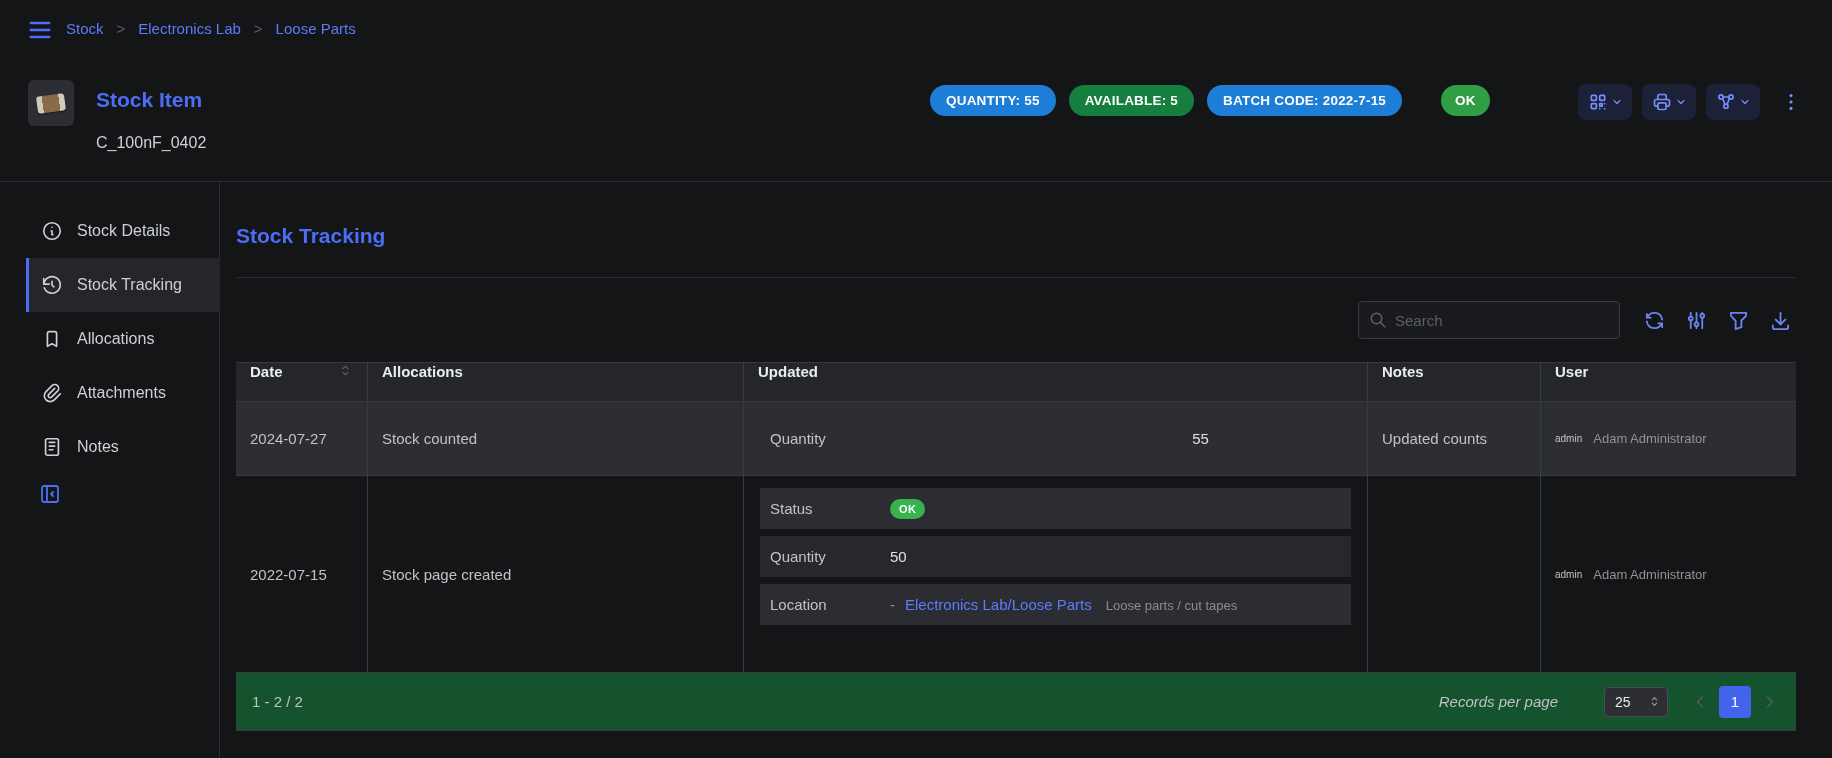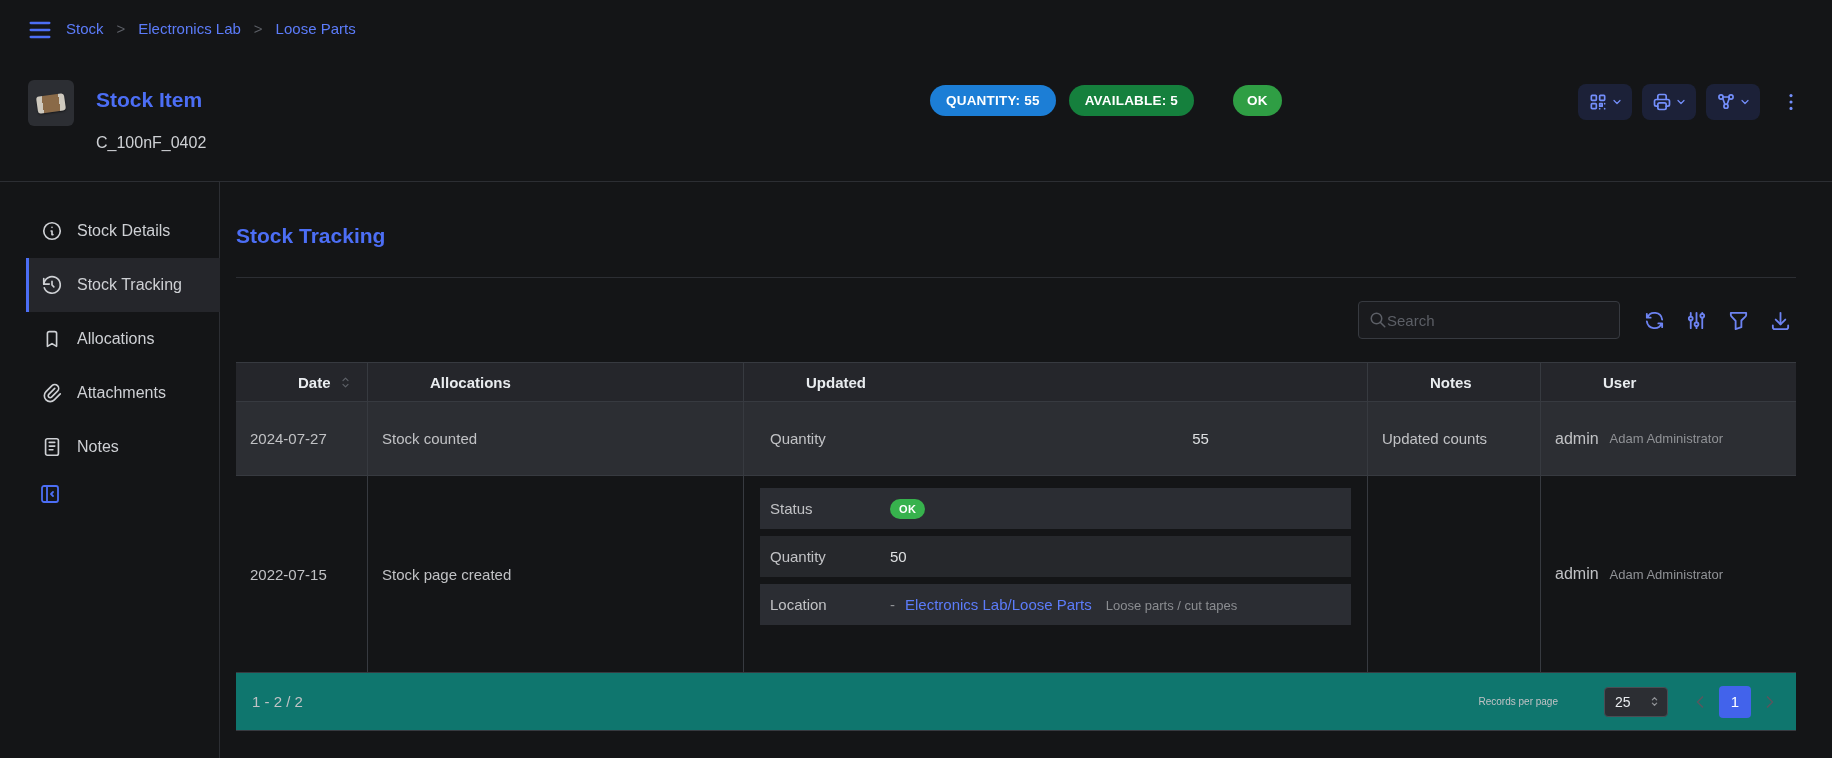--- a/index.html
+++ b/index.html
@@ -53,31 +53,31 @@
   .side-item.active { background: #25262b; border-left-color: #4c6ef5; }
   .collapse-btn { position: absolute; left: 38px; top: 300px; color: #4c6ef5; cursor: pointer; }
 
   
   .main { position: absolute; left: 236px; top: 182px; width: 1560px; height: 576px; }
   .page-heading { position: absolute; left: 0; top: 42px; font-size: 21px; font-weight: bold; color: #4c6ef5; }
   .heading-divider { position: absolute; top: 95px; left: 0; width: 1560px; height: 1px; background: #2c2e33; }
 
   .toolbar { position: absolute; top: 119px; right: 4px; display: flex; align-items: center; gap: 19px; }
   .search-box { width: 262px; height: 38px; border: 1px solid #373a40; border-radius: 4px; background: #1a1b1e;
-                display: flex; align-items: center; padding: 0 10px; color: #5c5f66; margin-right: 4px; }
+                display: flex; align-items: center; padding: 0 10px; gap: 8px; color: #5c5f66; margin-right: 4px; }
   .search-box input { background: transparent; border: none; outline: none; color: #c1c2c5; font-size: 15px;
                       width: 100%; font-family: inherit; }
   .search-box input::placeholder { color: #5c5f66; }
   .tool-icon { color: #6d83f2; cursor: pointer; }
 
   
   .table { position: absolute; top: 180px; left: 0; width: 1560px; }
   .tgrid { display: grid; grid-template-columns: 132px 376px 624px 173px 255px; }
   .thead { height: 40px; background: #25262b; border-top: 1px solid #373a40; border-bottom: 1px solid #373a40; }
-  .th { display: flex; align-items: center; padding: 0 14px; font-size: 15px; font-weight: bold; color: #e9ecef; margin-left: 48px; }
+  .th { display: flex; align-items: flex-start; padding: 0 14px; font-size: 15px; font-weight: bold; color: #e9ecef; }
   .th:not(:last-child), .td:not(:last-child) { border-right: 1px solid #373a40; }
   .sort-icon { margin-left: auto; color: #5c5f66; cursor: pointer; }
 
   .trow1 { height: 74px; background: #2c2e33; border-bottom: 1px solid #373a40; }
   .trow2 { height: 196px; }
   .td { display: flex; align-items: center; padding: 0 14px; font-size: 15px; color: #c1c2c5; }
   .td-details { display: block; padding: 12px 16px; }
   .trow1 .td-details { display: flex; align-items: center; padding: 0 16px; }
 
   .detail-row { height: 41px; display: flex; align-items: center; padding: 0 10px; background: #2b2d33;
@@ -88,29 +88,29 @@
   .d-label { width: 120px; color: #c1c2c5; flex-shrink: 0; }
   .d-value { color: #dee0e2; }
   .dv-center { flex: 1; text-align: center; padding-left: 170px; color: #dee0e2; }
   .loc-dash { color: #909296; margin-right: 10px; }
   .loc-link { color: #5c7cfa; }
   .loc-desc { font-size: 13px; color: #8b8d91; margin-left: 14px; padding-top: 2px; }
 
   .ok-chip { background: #37b24d; color: #fff; font-size: 11px; font-weight: bold; padding: 4px 9px;
              border-radius: 11px; letter-spacing: .4px; }
 
-  .user-name { font-size: 16px; }
+  .user-name { font-size: 10px; }
   .user-full { font-size: 13px; color: #909296; margin-left: 11px; }
 
   
-  .tfoot { height: 59px; background: #0f766e; border-top: 1px solid #373a40; border-bottom: 1px solid #373a40;
+  .tfoot { height: 59px; background: #14532d; border-top: 1px solid #373a40; border-bottom: 1px solid #373a40;
            display: flex; align-items: center; justify-content: space-between; padding: 0 16px; }
   .range-label { font-size: 15px; color: #c1c2c5; }
   .foot-right { display: flex; align-items: center; gap: 14px; }
-  .rpp-label { font-size: 10px; color: #c1c2c5; }
+  .rpp-label { font-size: 15px; color: #c1c2c5; font-style: italic; }
   .page-size-select { width: 64px; height: 30px; background: #2c2e33; border: 1px solid #4a4d54; border-radius: 4px;
                       display: flex; align-items: center; justify-content: space-between; padding: 0 6px 0 10px;
                       font-size: 14px; color: #e9ecef; cursor: pointer; margin-left: 32px; }
   .select-arrows { color: #909296; }
   .pager { display: flex; align-items: center; gap: 9px; margin-left: 8px; }
   .pg-chev { color: #55585f; cursor: pointer; display: flex; }
   .pg-current { width: 32px; height: 32px; background: #4263eb; border-radius: 4px; color: #fff; font-size: 15px;
                 display: flex; align-items: center; justify-content: center; cursor: pointer; }
 </style>
 </head>
@@ -133,20 +133,21 @@
 
   <div class="thumb">
     <div class="component-img"></div>
   </div>
   <div class="page-title">Stock Item</div>
   <div class="page-subtitle">C_100nF_0402</div>
 
   <div class="badges">
     <div class="badge b-blue">QUANTITY: 55</div>
     <div class="badge b-orange">AVAILABLE: 5</div>
+    <div class="badge b-blue">BATCH CODE: 2022-7-15</div>
     <div class="badge b-green">OK</div>
   </div>
 
   <div class="actions">
     <div class="action-btn">
       <span class="icon">
         <svg width="20" height="20" viewBox="0 0 24 24" fill="none" stroke="currentColor" stroke-width="2" stroke-linecap="round" stroke-linejoin="round">
             <rect x="4" y="4" width="6" height="6" rx="1"></rect>
             <rect x="14" y="4" width="6" height="6" rx="1"></rect>
             <rect x="4" y="14" width="6" height="6" rx="1"></rect>

